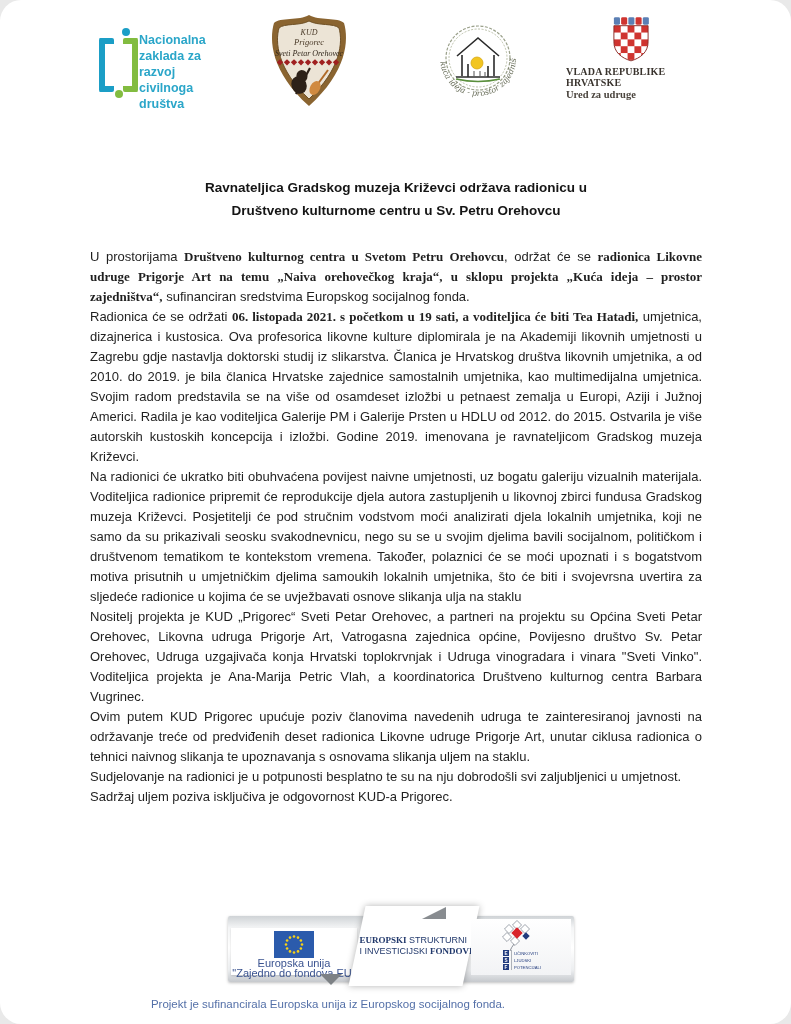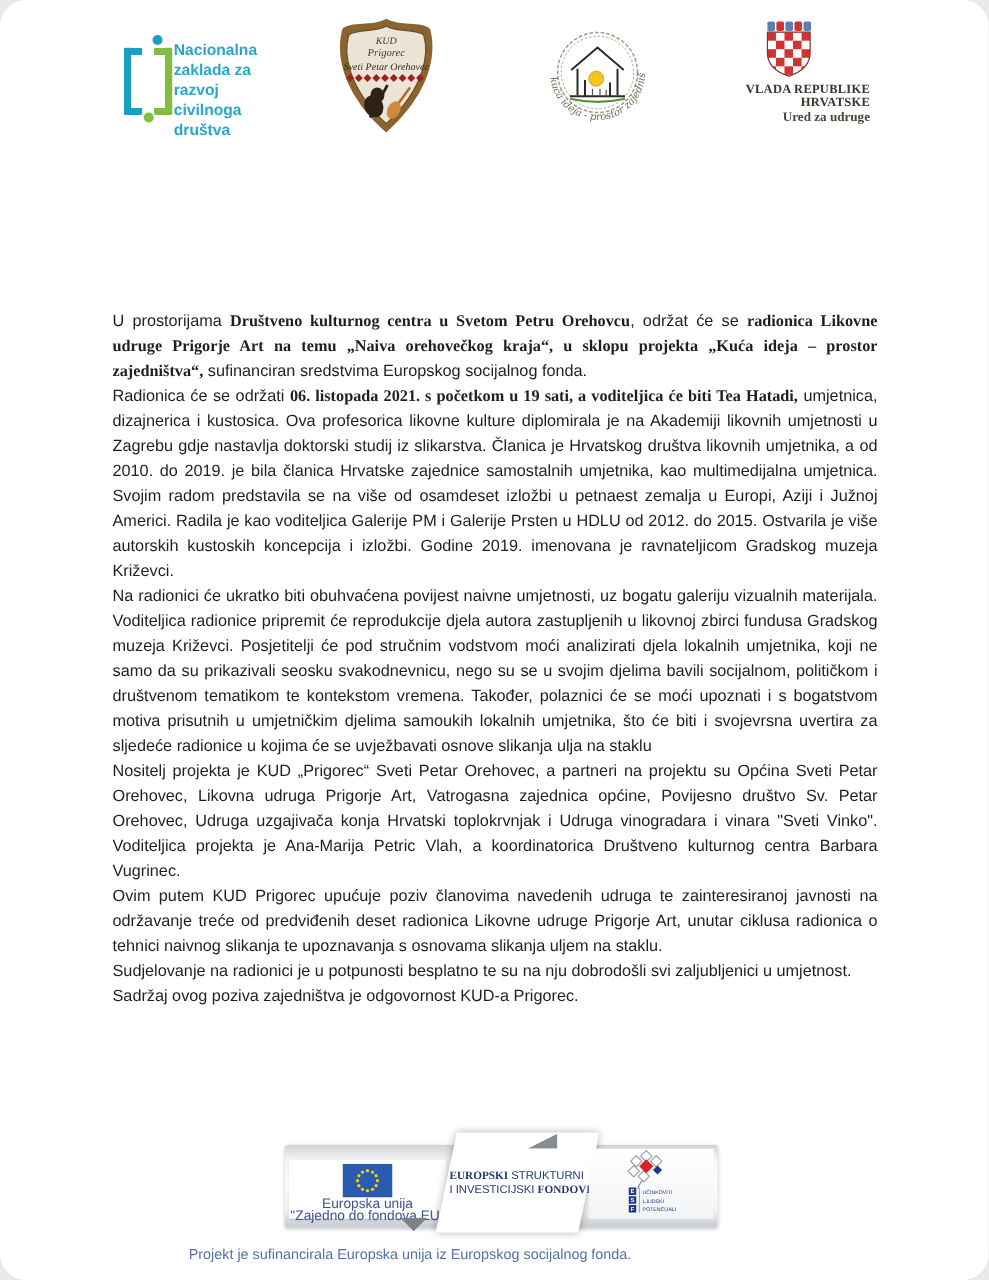--- a/index.html
+++ b/index.html
@@ -13,21 +13,21 @@
   .brk{position:absolute;width:9px;height:42px;}
   .brk-l{left:2px;top:10px;border:6px solid #1b9ec6;border-right:none;border-radius:2px;}
   .brk-r{left:26px;top:10px;border:6px solid #82bc40;border-left:none;border-radius:2px;}
   .dot{position:absolute;width:8px;height:8px;border-radius:50%;}
   .dot-t{left:25px;top:0;background:#1b9ec6;}
   .dot-b{left:18px;top:62px;background:#82bc40;}
   .nz-text{position:absolute;left:44px;top:10px;width:86px;color:#2ba6c9;font-weight:bold;
            font-size:12.5px;line-height:16px;}
   .shield-logo{position:absolute;left:266px;top:12px;}
   .kuca-logo{position:absolute;left:428px;top:14px;}
-  .gov{position:absolute;left:566px;top:16px;width:130px;text-align:right;}
+  .gov{position:absolute;left:566px;top:16px;width:130px;text-align:left;}
   .gov svg{display:block;margin:0 auto;}
   .gov-title{margin-top:4px;font-family:"Liberation Serif",serif;font-weight:bold;
              font-size:10px;letter-spacing:.2px;color:#3a342e;}
   .gov-sub{font-family:"Liberation Serif",serif;font-size:10.5px;color:#4a443d;margin-top:1px;font-weight:bold;}
 
   
   .dateline{position:absolute;left:90px;top:130px;font-size:13px;line-height:20px;}
   .doc-title{position:absolute;left:90px;top:176px;width:612px;text-align:center;
              font-weight:bold;font-size:13.5px;line-height:23px;color:#151515;}
   .body-text{position:absolute;left:90px;top:247px;width:612px;font-size:13px;
@@ -161,29 +161,33 @@
         </g>
         <rect x="0" y="8" width="40" height="42" fill="url(#hrcheck)" clip-path="url(#hrshield)"></rect>
         <path d="M2,10 h36 v17 c0,11 -8,17 -18,20 c-10,-3 -18,-9 -18,-20 Z" fill="none" stroke="#8a2a26" stroke-width="1"></path>
       </svg>
       <div class="gov-title">VLADA REPUBLIKE HRVATSKE</div>
       <div class="gov-sub">Ured za udruge</div>
     </div>
   </div>
 
 
+  <div class="doc-title">
+    <div>Ravnateljica Gradskog muzeja Križevci održava radionicu u</div>
+    <div>Društveno kulturnome centru u Sv. Petru Orehovcu</div>
+  </div>
 
   <div class="body-text">
     <p><span>U prostorijama </span><span class="b">Društveno kulturnog centra u Svetom Petru Orehovcu</span><span>, održat će se </span><span class="b">radionica Likovne udruge Prigorje Art na temu „Naiva orehovečkog kraja“, u sklopu projekta „Kuća ideja – prostor zajedništva“,</span><span> sufinanciran sredstvima Europskog socijalnog fonda.</span></p>
     <p><span>Radionica će se održati </span><span class="b">06. listopada 2021. s početkom u 19 sati, a voditeljica će biti Tea Hatadi,</span><span> umjetnica, dizajnerica i kustosica. Ova profesorica likovne kulture diplomirala je na Akademiji likovnih umjetnosti u Zagrebu gdje nastavlja doktorski studij iz slikarstva. Članica je Hrvatskog društva likovnih umjetnika, a od 2010. do 2019. je bila članica Hrvatske zajednice samostalnih umjetnika, kao multimedijalna umjetnica. Svojim radom predstavila se na više od osamdeset izložbi u petnaest zemalja u Europi, Aziji i Južnoj Americi. Radila je kao voditeljica Galerije PM i Galerije Prsten u HDLU od 2012. do 2015. Ostvarila je više autorskih kustoskih koncepcija i izložbi. Godine 2019. imenovana je ravnateljicom Gradskog muzeja Križevci.</span></p>
     <p><span>Na radionici će ukratko biti obuhvaćena povijest naivne umjetnosti, uz bogatu galeriju vizualnih materijala. Voditeljica radionice pripremit će reprodukcije djela autora zastupljenih u likovnoj zbirci fundusa Gradskog muzeja Križevci. Posjetitelji će pod stručnim vodstvom moći analizirati djela lokalnih umjetnika, koji ne samo da su prikazivali seosku svakodnevnicu, nego su se u svojim djelima bavili socijalnom, političkom i društvenom tematikom te kontekstom vremena. Također, polaznici će se moći upoznati i s bogatstvom motiva prisutnih u umjetničkim djelima samoukih lokalnih umjetnika, što će biti i svojevrsna uvertira za sljedeće radionice u kojima će se uvježbavati osnove slikanja ulja na staklu</span></p>
     <p><span>Nositelj projekta je KUD „Prigorec“ Sveti Petar Orehovec, a partneri na projektu su Općina Sveti Petar Orehovec, Likovna udruga Prigorje Art, Vatrogasna zajednica općine, Povijesno društvo Sv. Petar Orehovec, Udruga uzgajivača konja Hrvatski toplokrvnjak i Udruga vinogradara i vinara "Sveti Vinko". Voditeljica projekta je Ana-Marija Petric Vlah, a koordinatorica Društveno kulturnog centra Barbara Vugrinec.</span></p>
     <p><span>Ovim putem KUD Prigorec upućuje poziv članovima navedenih udruga te zainteresiranoj javnosti na održavanje treće od predviđenih deset radionica Likovne udruge Prigorje Art, unutar ciklusa radionica o tehnici naivnog slikanja te upoznavanja s osnovama slikanja uljem na staklu.</span></p>
     <p><span>Sudjelovanje na radionici je u potpunosti besplatno te su na nju dobrodošli svi zaljubljenici u umjetnost.</span></p>
-    <p><span>Sadržaj ovog poziva zajedništva je odgovornost KUD-a Prigorec.</span></p>
+    <p><span>Sadržaj uljem poziva isključiva je odgovornost KUD-a Prigorec.</span></p>
   </div>
 
   <div class="ribbon">
     <div class="ribbon-band"></div>
 
     <div class="panel panel-left">
       <div class="eu-block">
         <svg width="40" height="27" viewBox="0 0 40 27">
           <rect width="40" height="27" fill="#2b5bac"></rect>
           <g fill="#f7d117">

